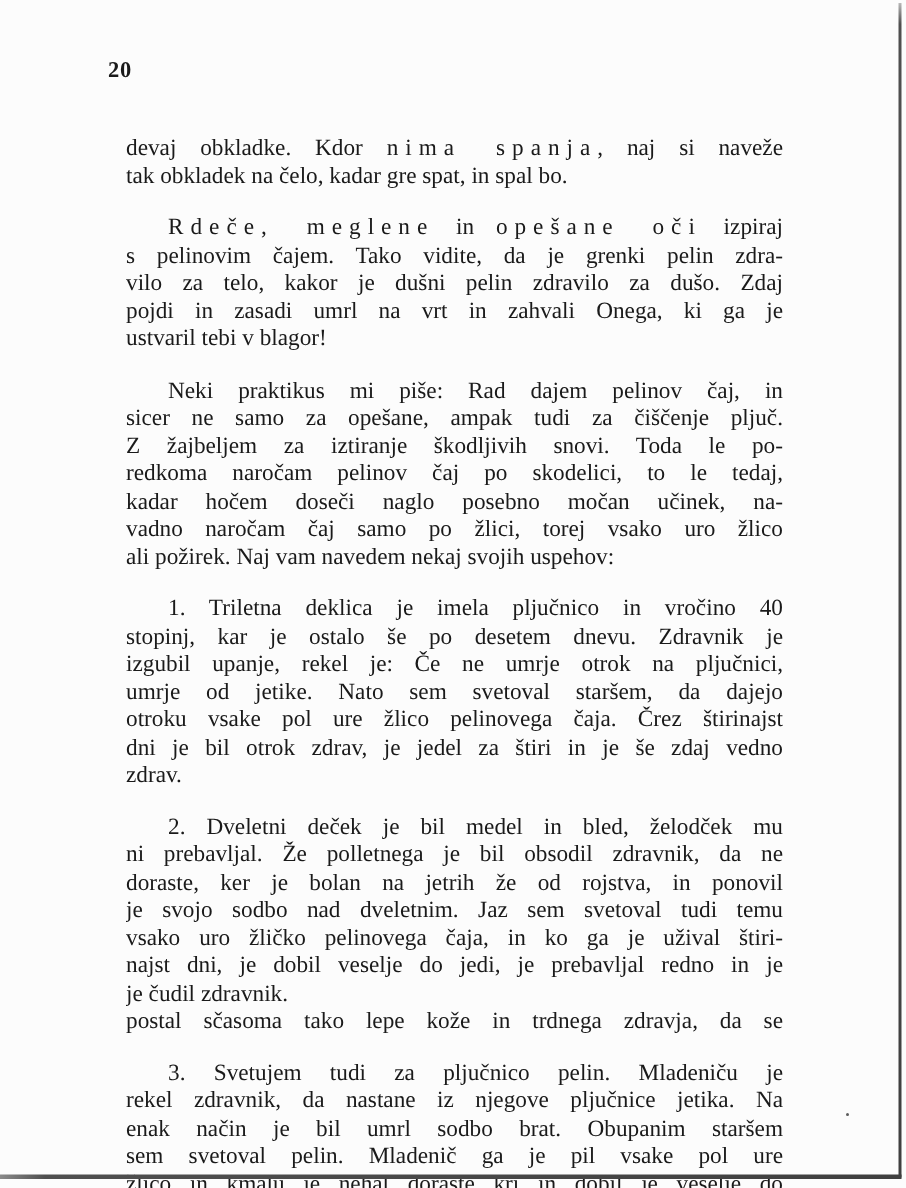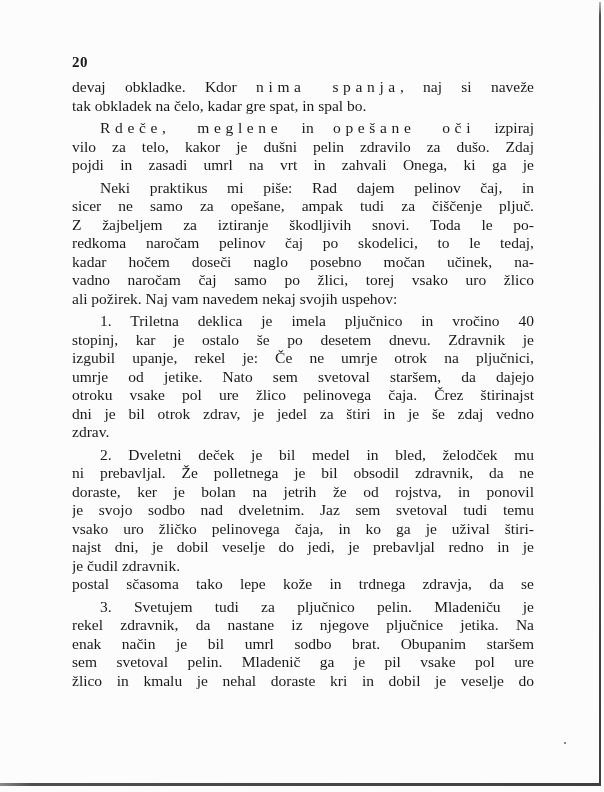--- a/index.html
+++ b/index.html
@@ -12,34 +12,34 @@
     width: 604px;
     height: 792px;
     background: var(--paper, #fcfcfc);
     overflow: hidden;
     font-family: "Liberation Serif", serif;
     color: var(--ink, #1a1a1a);
   }
   .page-number {
     position: absolute;
     left: 72px;
-    top: 54px;
+    top: 39px;
     font-size: 15px;
     font-weight: bold;
     letter-spacing: 0.5px;
   }
   .text-block {
     position: absolute;
     left: 68px;
     top: 74px;
     width: 470px;
     font-size: 15.5px;
     line-height: 18.5px;
   }
-  .paragraph { margin: 4px; }
+  .paragraph { margin: 16px; }
   .line {
     height: 18.5px;
     overflow: hidden;
     text-align: justify;
     text-align-last: justify;
     white-space: normal;
   }
   .line.last { text-align-last: left; }
   .line.indent { text-indent: 28px; }
   .sperr {
@@ -80,22 +80,24 @@
 <div class="scan">
   <div class="page-number">20</div>
 
   <div class="text-block">
       <div class="paragraph">
         <div class="line">devaj obkladke. Kdor <span class="sperr">nima spanja</span>, naj si naveže</div>
         <div class="line last">tak obkladek na čelo, kadar gre spat, in spal bo.</div>
       </div>
       <div class="paragraph">
         <div class="line indent"><span class="sperr">Rdeče, meglene</span> in <span class="sperr">opešane oči</span> izpiraj</div>
+        <div class="line">s pelinovim čajem. Tako vidite, da je grenki pelin zdra-</div>
         <div class="line">vilo za telo, kakor je dušni pelin zdravilo za dušo. Zdaj</div>
         <div class="line">pojdi in zasadi umrl na vrt in zahvali Onega, ki ga je</div>
+        <div class="line last">ustvaril tebi v blagor!</div>
       </div>
       <div class="paragraph">
         <div class="line indent">Neki praktikus mi piše: Rad dajem pelinov čaj, in</div>
         <div class="line">sicer ne samo za opešane, ampak tudi za čiščenje pljuč.</div>
         <div class="line">Z žajbeljem za iztiranje škodljivih snovi. Toda le po-</div>
         <div class="line">redkoma naročam pelinov čaj po skodelici, to le tedaj,</div>
         <div class="line">kadar hočem doseči naglo posebno močan učinek, na-</div>
         <div class="line">vadno naročam čaj samo po žlici, torej vsako uro žlico</div>
         <div class="line last">ali požirek. Naj vam navedem nekaj svojih uspehov:</div>
       </div>

